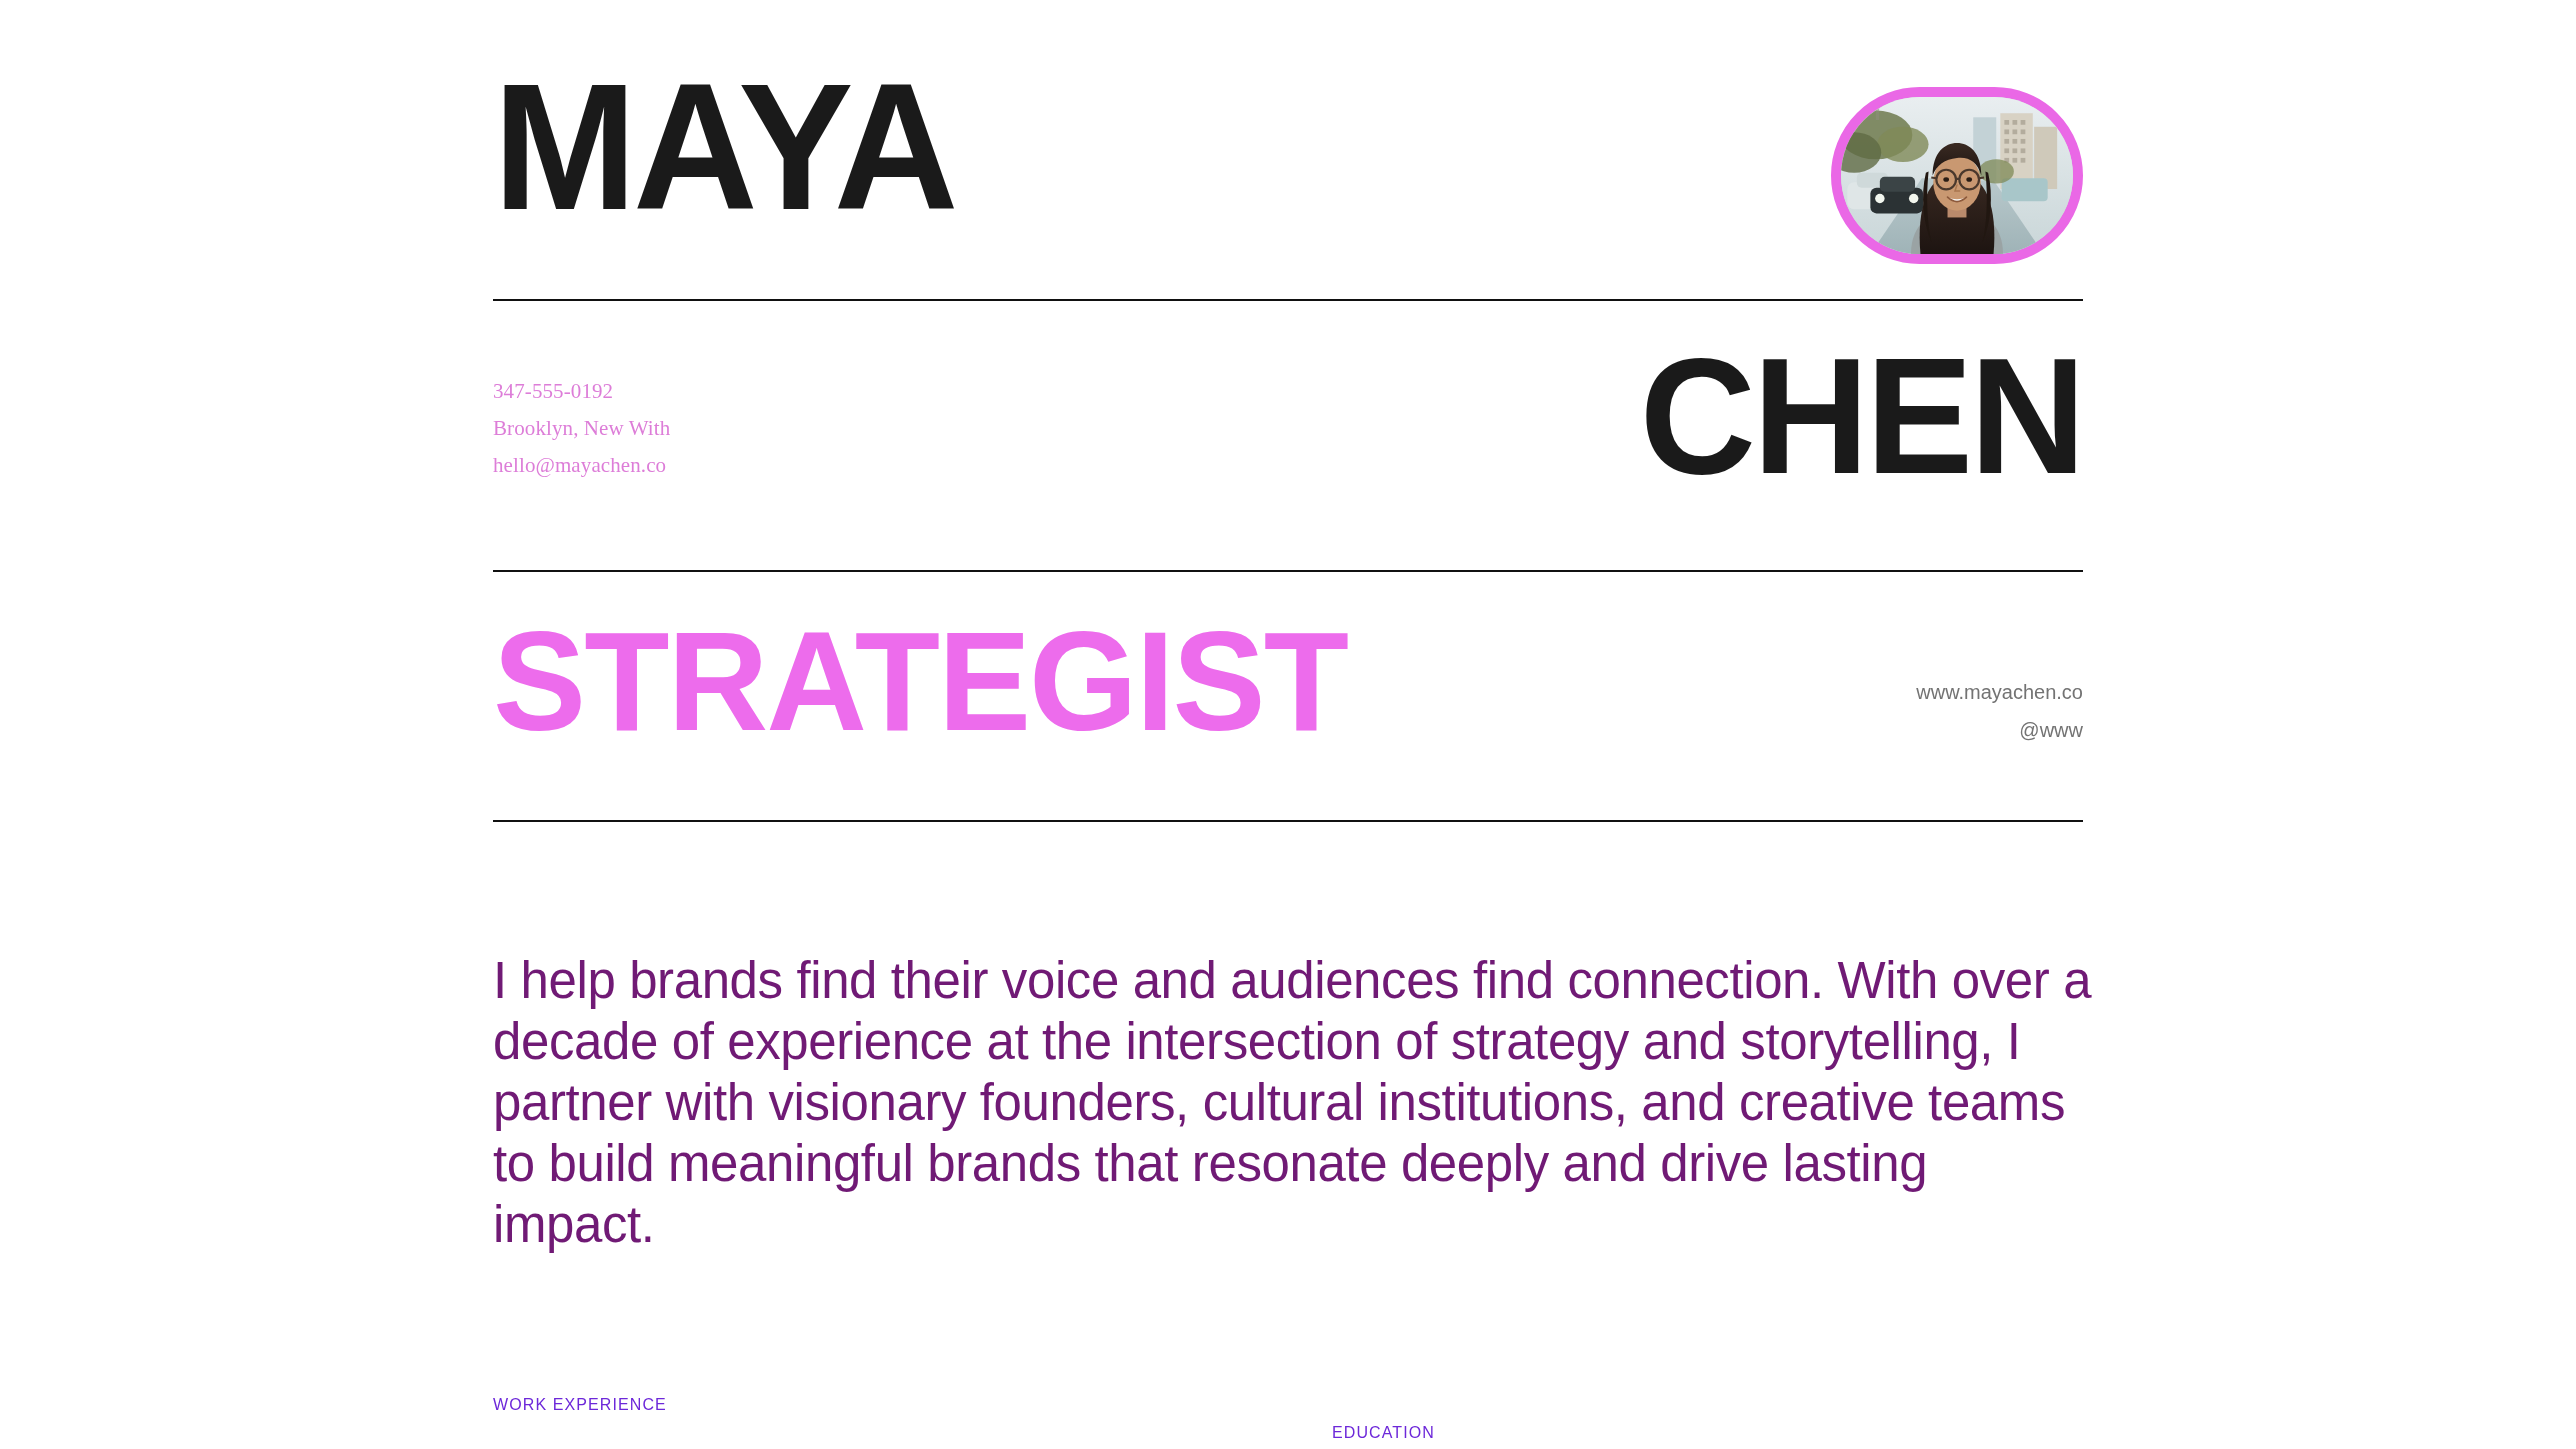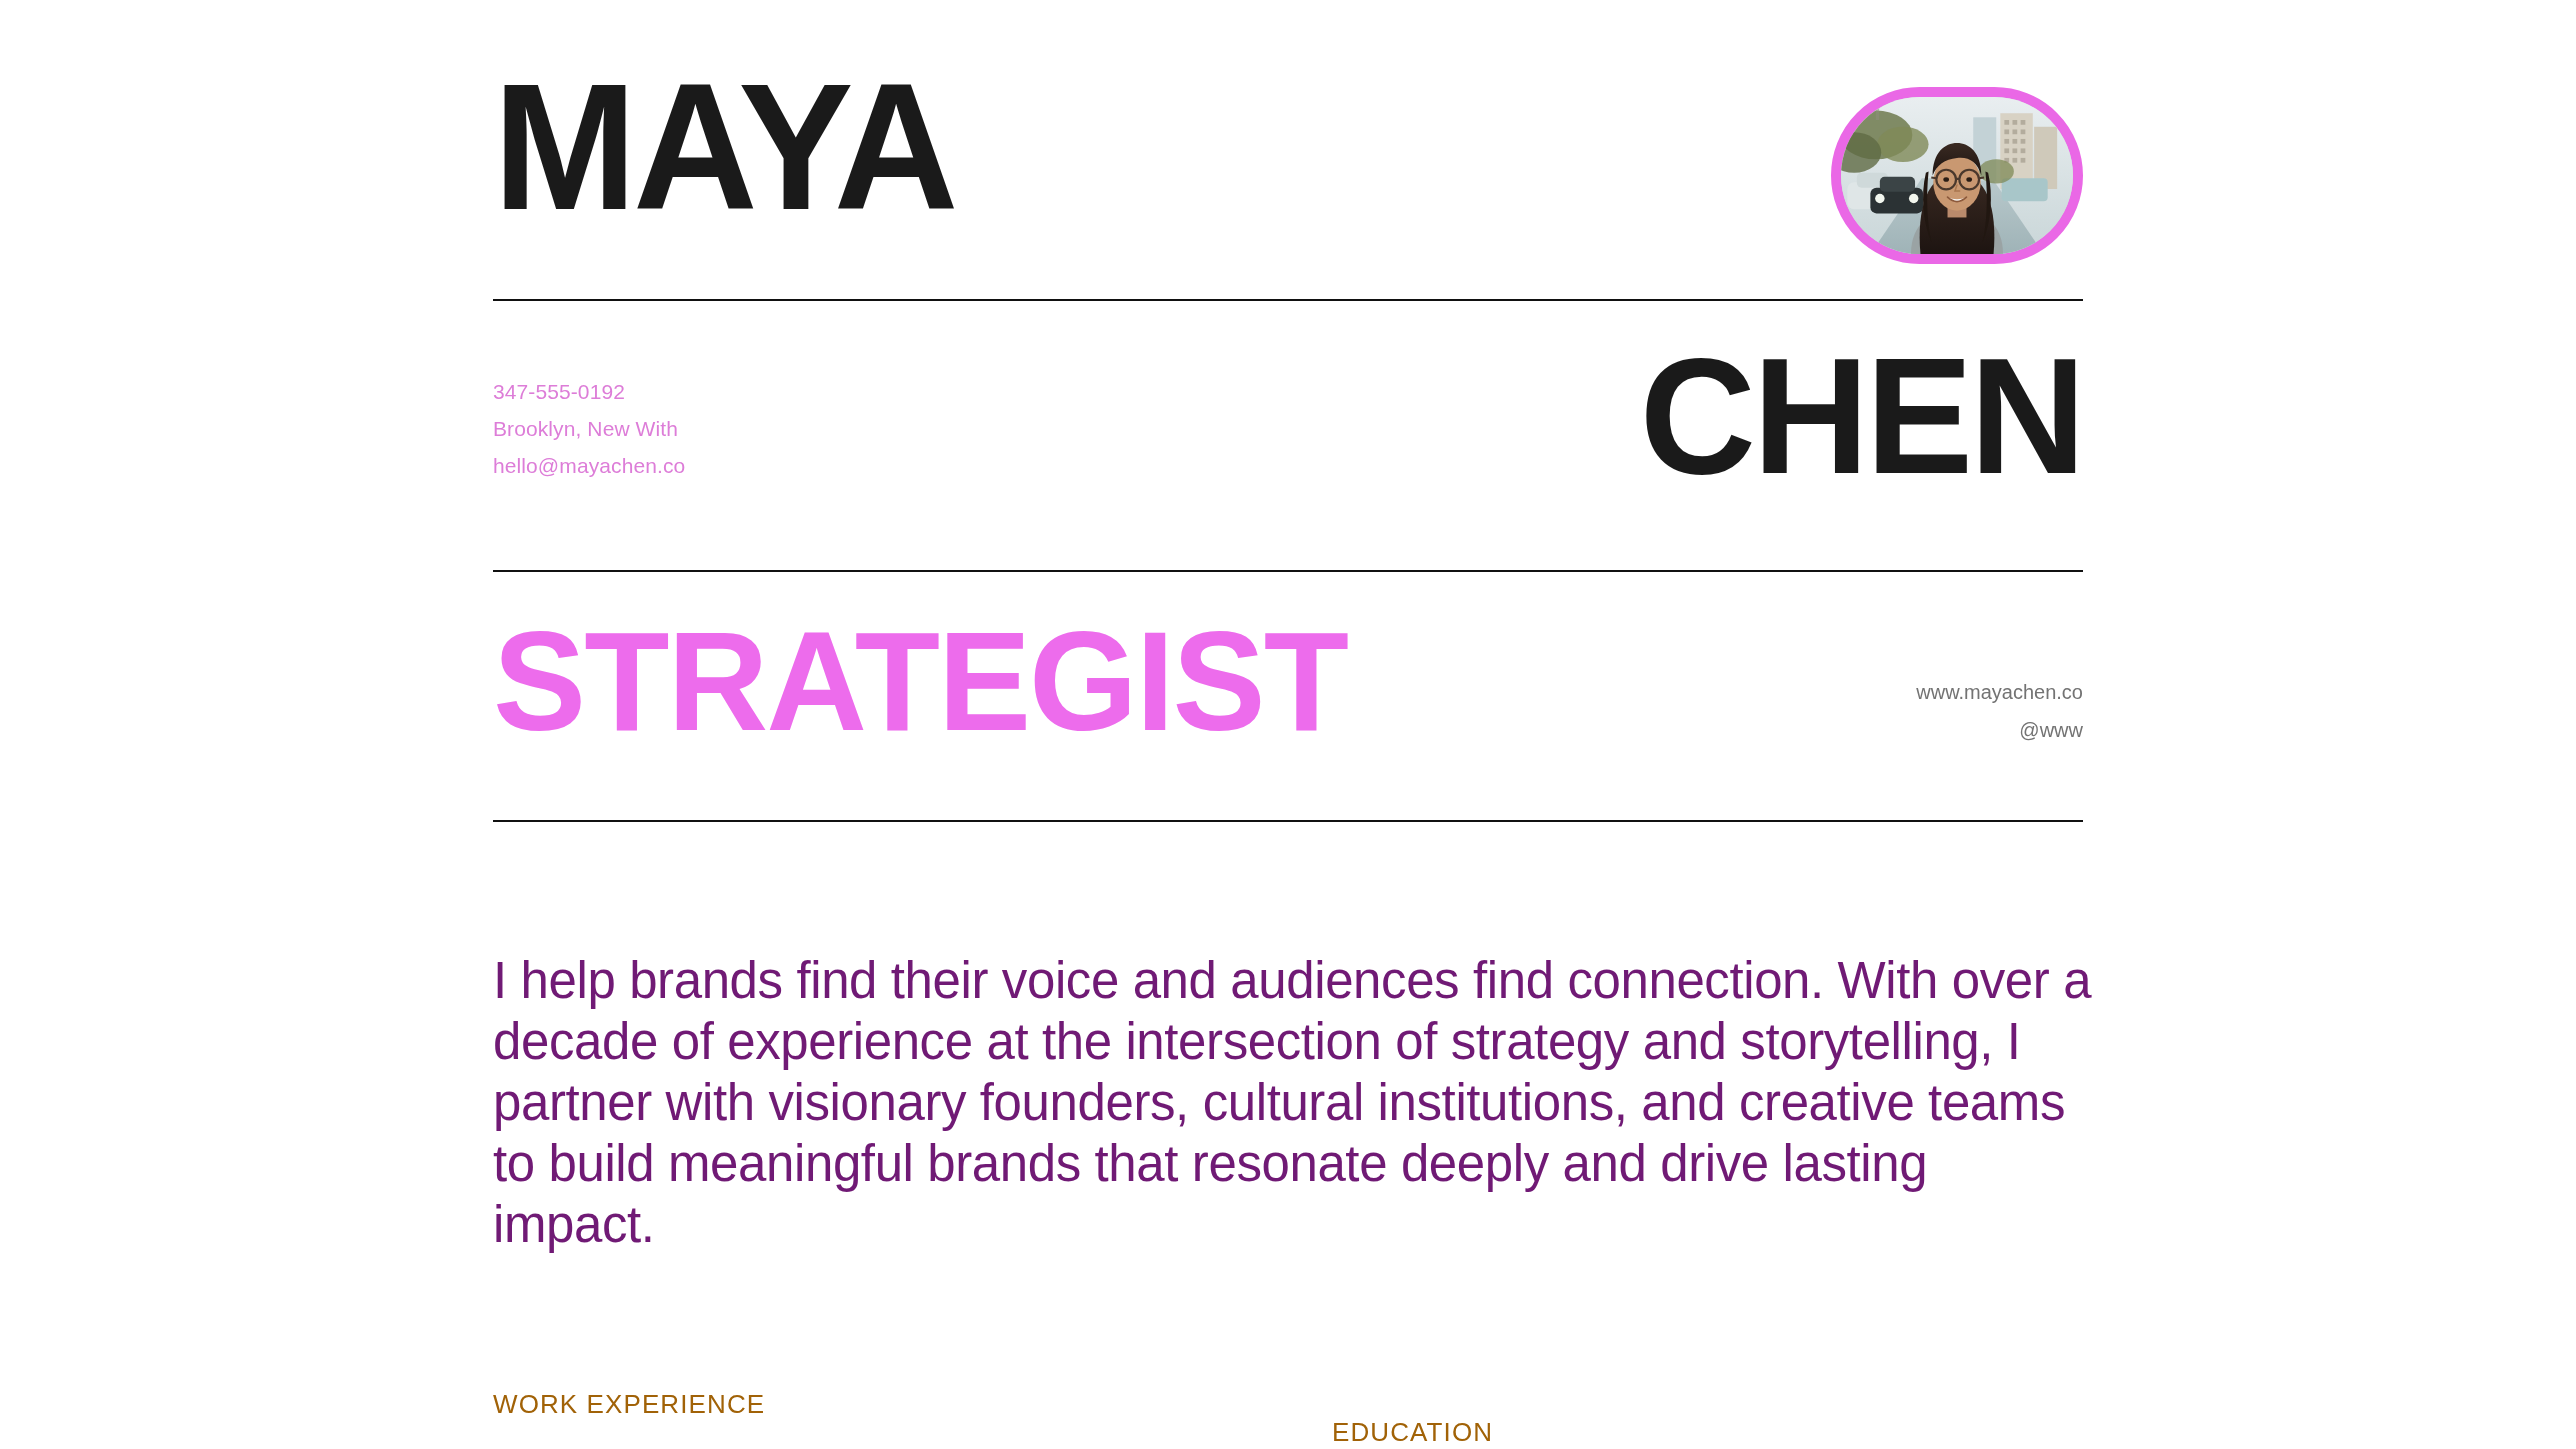--- a/index.html
+++ b/index.html
@@ -100,21 +100,21 @@
   .contact-list {
     position: absolute;
     left: 0;
     top: 74px;
     font-size: 21px;
     line-height: 37px;
     color: #dd7dd8;
     font-weight: normal;
     letter-spacing: 0.1px;
   }
-  .contact-list div { white-space: nowrap; }
+  .contact-list div { white-space: nowrap; font-family: Liberation Serif, serif; }
 
   .name-last {
     position: absolute;
     right: 0;
     top: 24px;
     font-family: "Liberation Sans", sans-serif;
     font-weight: bold;
     font-size: 166px;
     line-height: 185px;
     letter-spacing: -3.4px;
@@ -175,24 +175,24 @@
   .section-labels {
     position: absolute;
     left: 0;
     top: 1391px;
     width: 1590px;
     height: 34px;
   }
   .section-label {
     position: absolute;
     top: 0;
-    font-size: 26px;
+    font-size: 16px;
     line-height: 27px;
     letter-spacing: 1.1px;
-    color: #a16207;
+    color: #6d28d9;
     text-transform: uppercase;
     white-space: nowrap;
   }
   .label-work { left: 0; }
   .label-education { left: 839px; margin-top: 28px; }
 </style>
 </head>
 <body>
 
 <div class="page">

